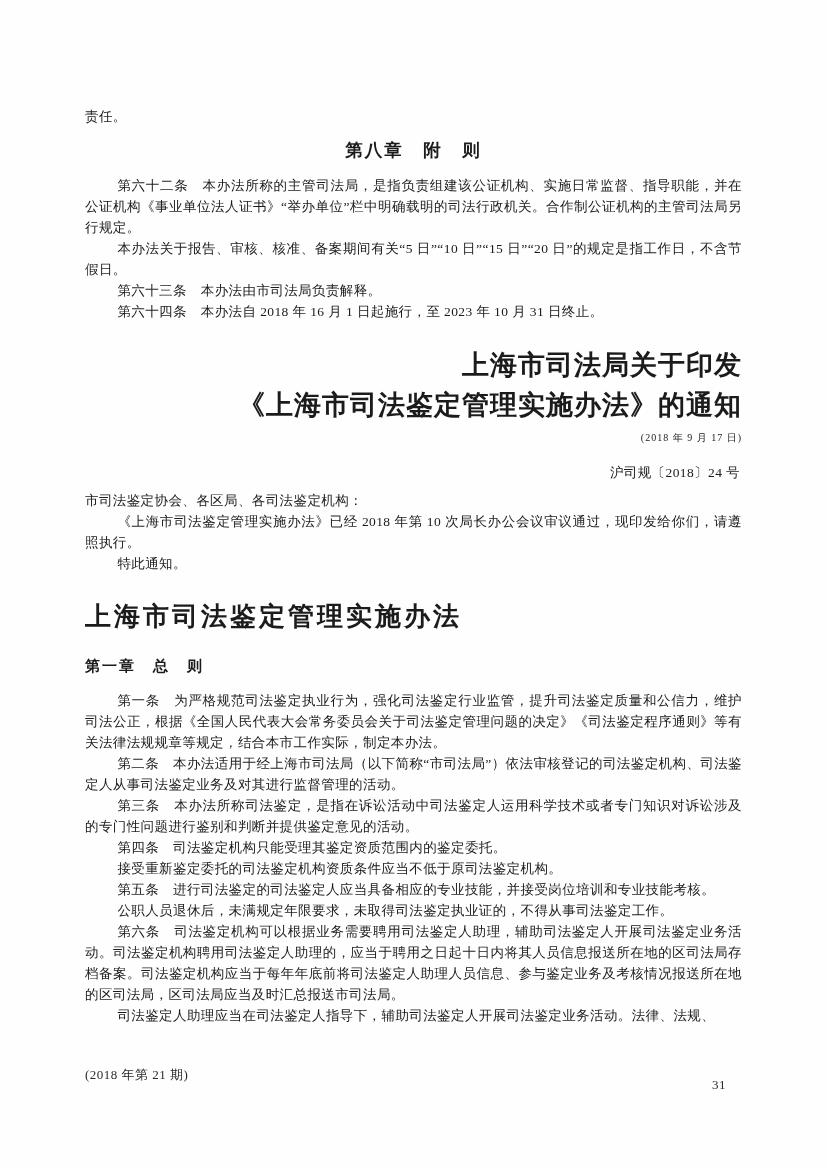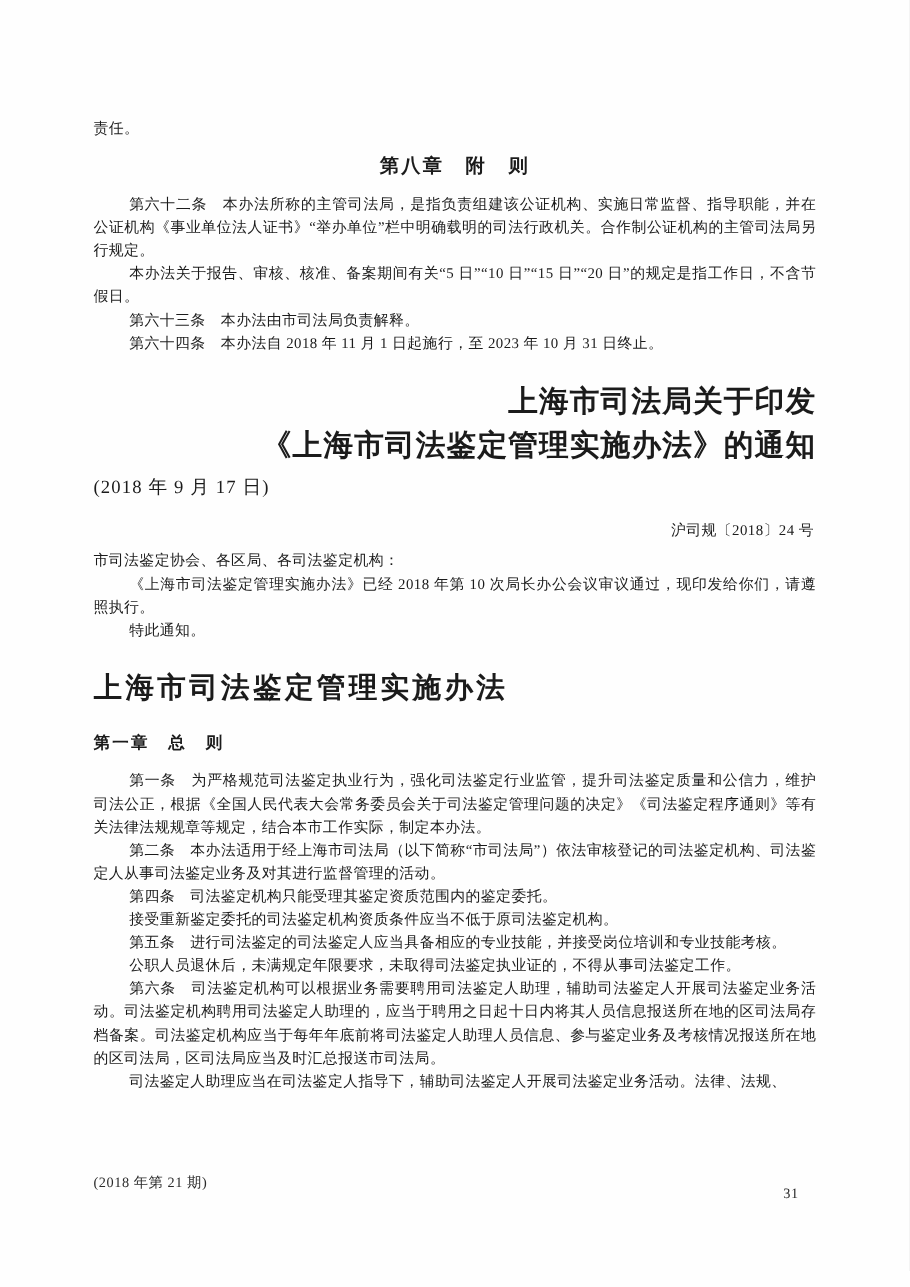--- a/index.html
+++ b/index.html
@@ -45,22 +45,22 @@
   }
   .notice-title {
     font-size: 27px;
     line-height: 40px;
     font-weight: bold;
     text-align: right;
     letter-spacing: 1px;
     margin: 23px 0 0 0;
   }
   .doc-date {
-    font-size: 17px;
-    text-align: left;
+    font-size: 10px;
+    text-align: right;
     letter-spacing: 1px;
     margin: 6px 0 0 0;
   }
   .doc-number {
     font-size: 13.5px;
     text-align: right;
     letter-spacing: 0.4px;
     margin: 19px 2px 8px 0;
   }
   .measures-title {
@@ -93,41 +93,42 @@
 <div class="page">
   <div class="content">
 
     <p class="body-text noindent">责任。</p>
 
     <h3 class="chapter-heading">第八章　附　则</h3>
 
     <p class="body-text">第六十二条　本办法所称的主管司法局，是指负责组建该公证机构、实施日常监督、指导职能，并在公证机构《事业单位法人证书》“举办单位”栏中明确载明的司法行政机关。合作制公证机构的主管司法局另行规定。</p>
     <p class="body-text">本办法关于报告、审核、核准、备案期间有关“5 日”“10 日”“15 日”“20 日”的规定是指工作日，不含节假日。</p>
     <p class="body-text">第六十三条　本办法由市司法局负责解释。</p>
-    <p class="body-text">第六十四条　本办法自 2018 年 11 月 1 日起施行，至 2023 年 10 月 31 日终止。</p>
+    <p class="body-text">第六十四条　本办法自 2018 年 16 月 1 日起施行，至 2023 年 10 月 31 日终止。</p>
 
     <h1 class="notice-title">
       <span>上海市司法局关于印发</span><br>
       <span>《上海市司法鉴定管理实施办法》的通知</span>
     </h1>
 
     <div class="doc-date">(2018 年 9 月 17 日)</div>
 
     <div class="doc-number">沪司规〔2018〕24 号</div>
 
     <p class="body-text noindent">市司法鉴定协会、各区局、各司法鉴定机构：</p>
     <p class="body-text">《上海市司法鉴定管理实施办法》已经 2018 年第 10 次局长办公会议审议通过，现印发给你们，请遵照执行。</p>
     <p class="body-text">特此通知。</p>
 
     <h1 class="measures-title">上海市司法鉴定管理实施办法</h1>
 
     <h3 class="chapter-heading-2">第一章　总　则</h3>
 
     <p class="body-text">第一条　为严格规范司法鉴定执业行为，强化司法鉴定行业监管，提升司法鉴定质量和公信力，维护司法公正，根据《全国人民代表大会常务委员会关于司法鉴定管理问题的决定》《司法鉴定程序通则》等有关法律法规规章等规定，结合本市工作实际，制定本办法。</p>
     <p class="body-text">第二条　本办法适用于经上海市司法局（以下简称“市司法局”）依法审核登记的司法鉴定机构、司法鉴定人从事司法鉴定业务及对其进行监督管理的活动。</p>
+    <p class="body-text">第三条　本办法所称司法鉴定，是指在诉讼活动中司法鉴定人运用科学技术或者专门知识对诉讼涉及的专门性问题进行鉴别和判断并提供鉴定意见的活动。</p>
     <p class="body-text">第四条　司法鉴定机构只能受理其鉴定资质范围内的鉴定委托。</p>
     <p class="body-text">接受重新鉴定委托的司法鉴定机构资质条件应当不低于原司法鉴定机构。</p>
     <p class="body-text">第五条　进行司法鉴定的司法鉴定人应当具备相应的专业技能，并接受岗位培训和专业技能考核。</p>
     <p class="body-text">公职人员退休后，未满规定年限要求，未取得司法鉴定执业证的，不得从事司法鉴定工作。</p>
     <p class="body-text">第六条　司法鉴定机构可以根据业务需要聘用司法鉴定人助理，辅助司法鉴定人开展司法鉴定业务活动。司法鉴定机构聘用司法鉴定人助理的，应当于聘用之日起十日内将其人员信息报送所在地的区司法局存档备案。司法鉴定机构应当于每年年底前将司法鉴定人助理人员信息、参与鉴定业务及考核情况报送所在地的区司法局，区司法局应当及时汇总报送市司法局。</p>
     <p class="body-text">司法鉴定人助理应当在司法鉴定人指导下，辅助司法鉴定人开展司法鉴定业务活动。法律、法规、</p>
 
   </div>
 
   <div class="footer">

